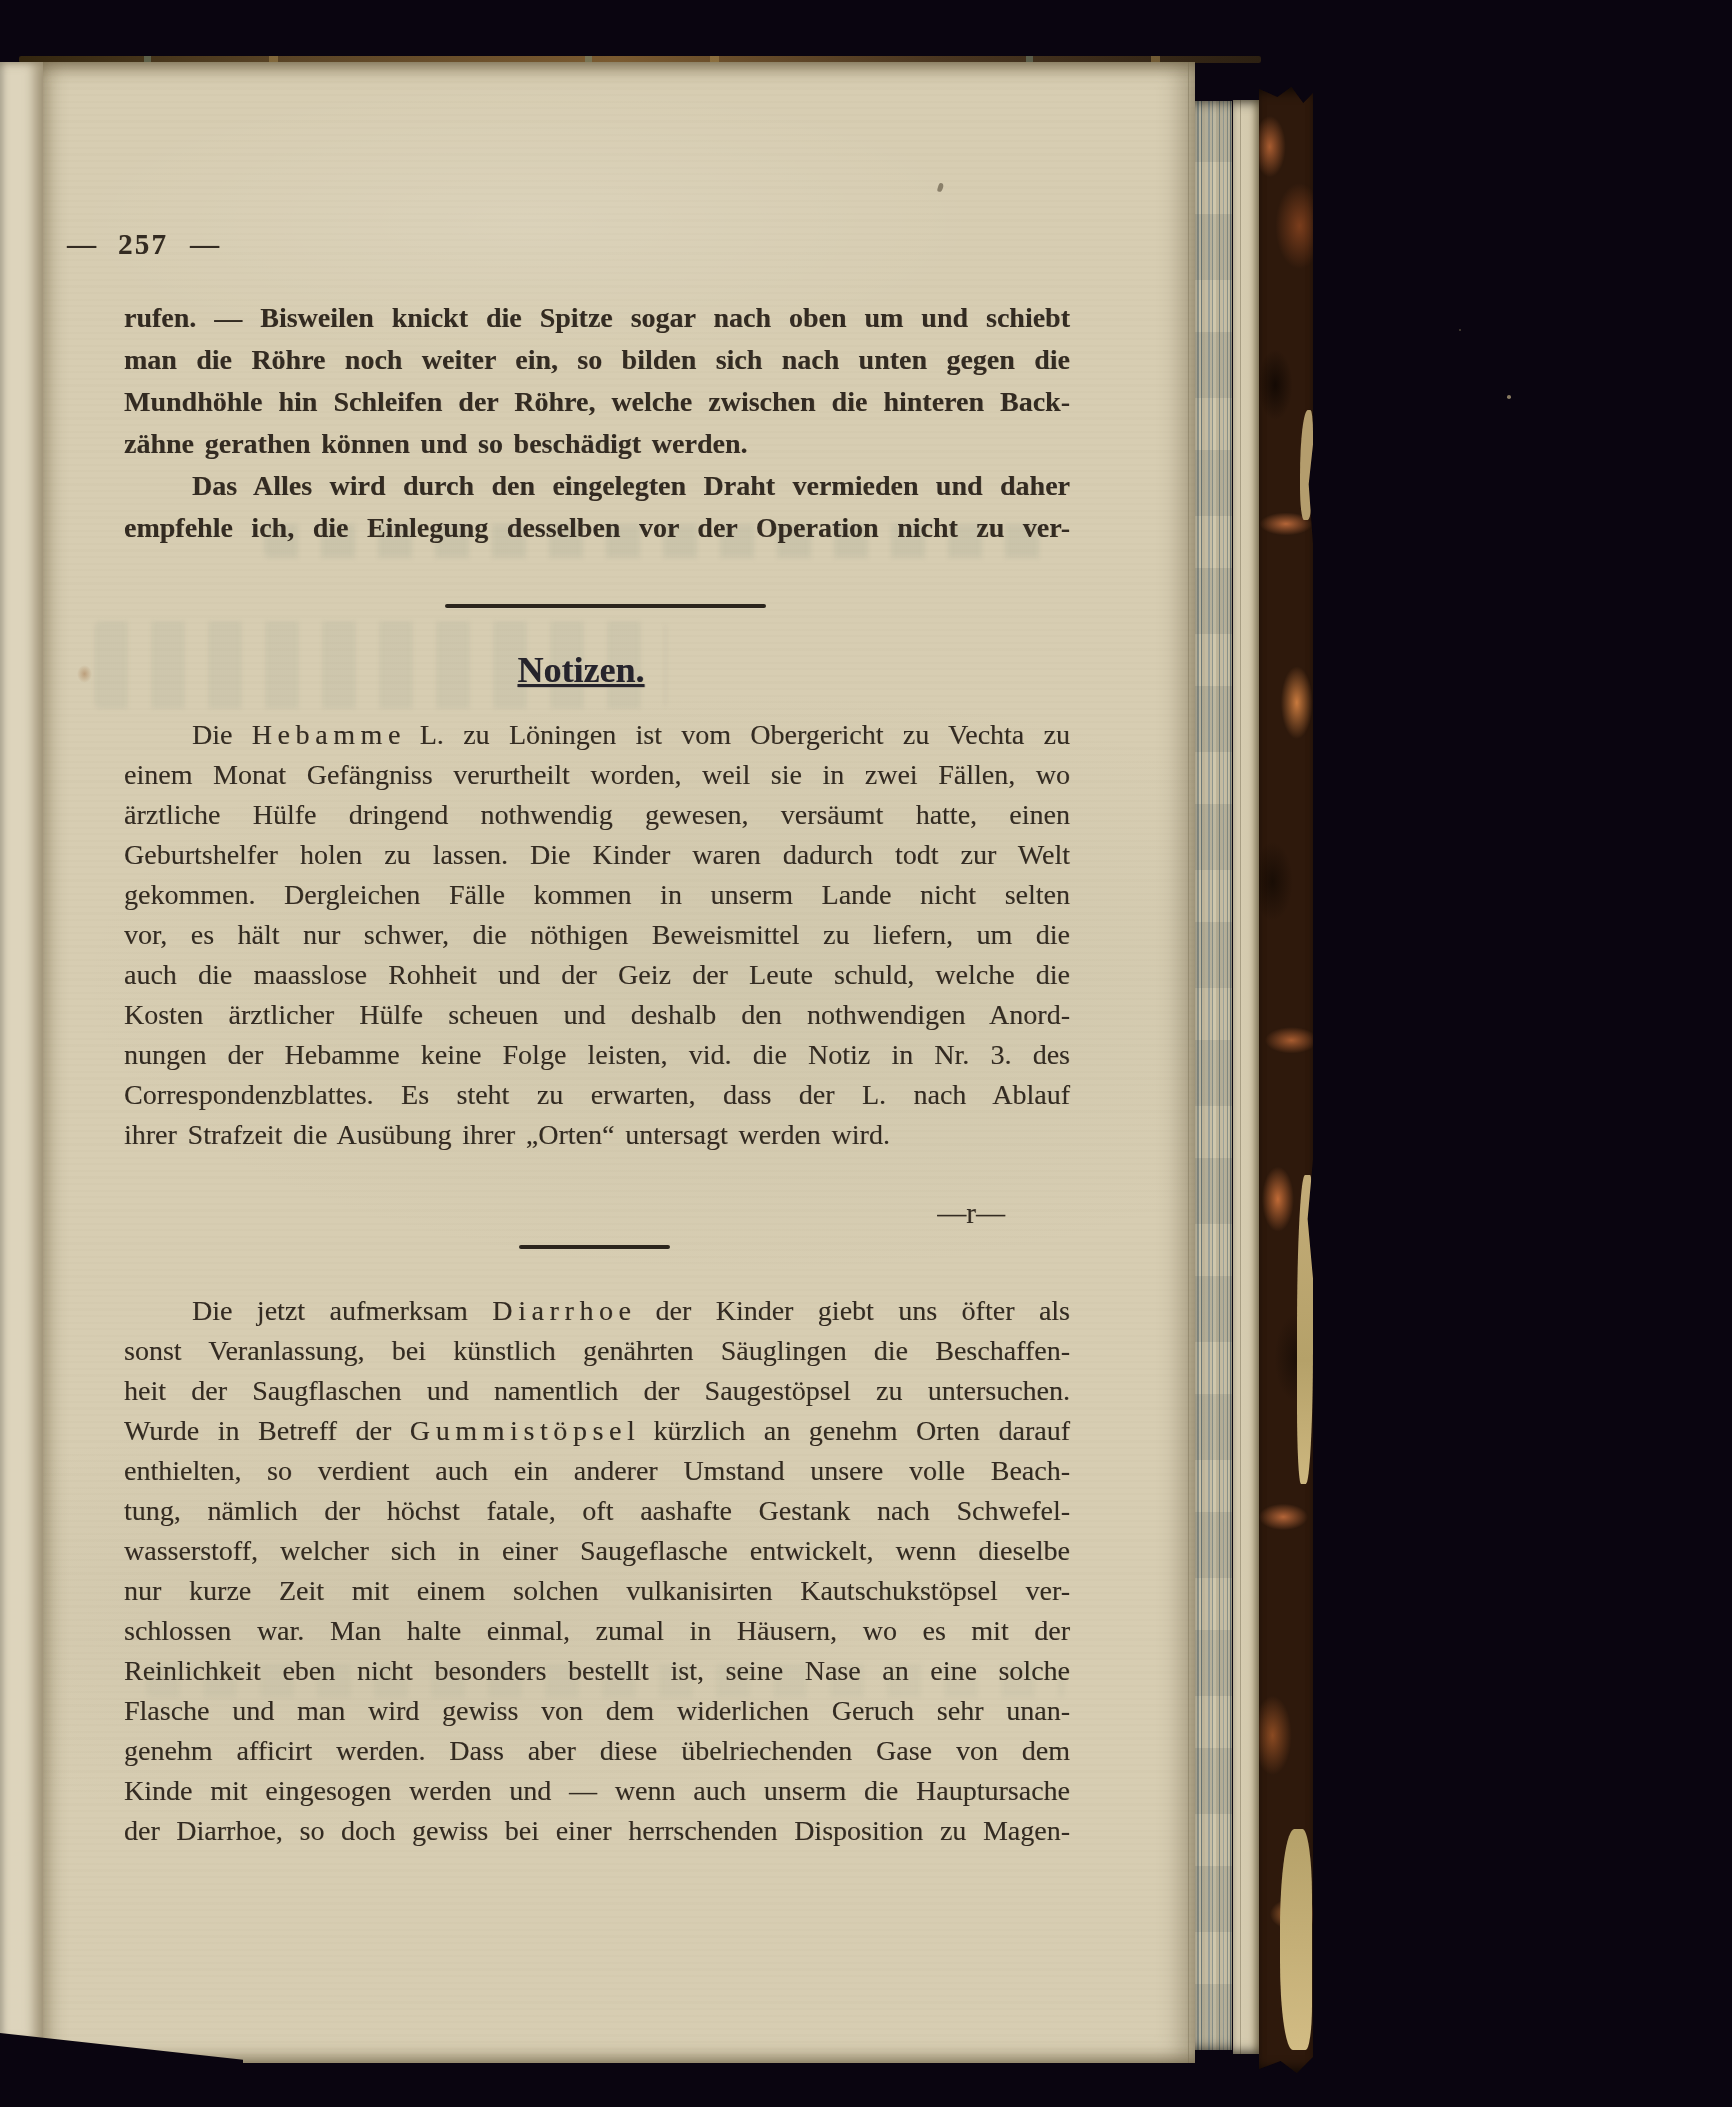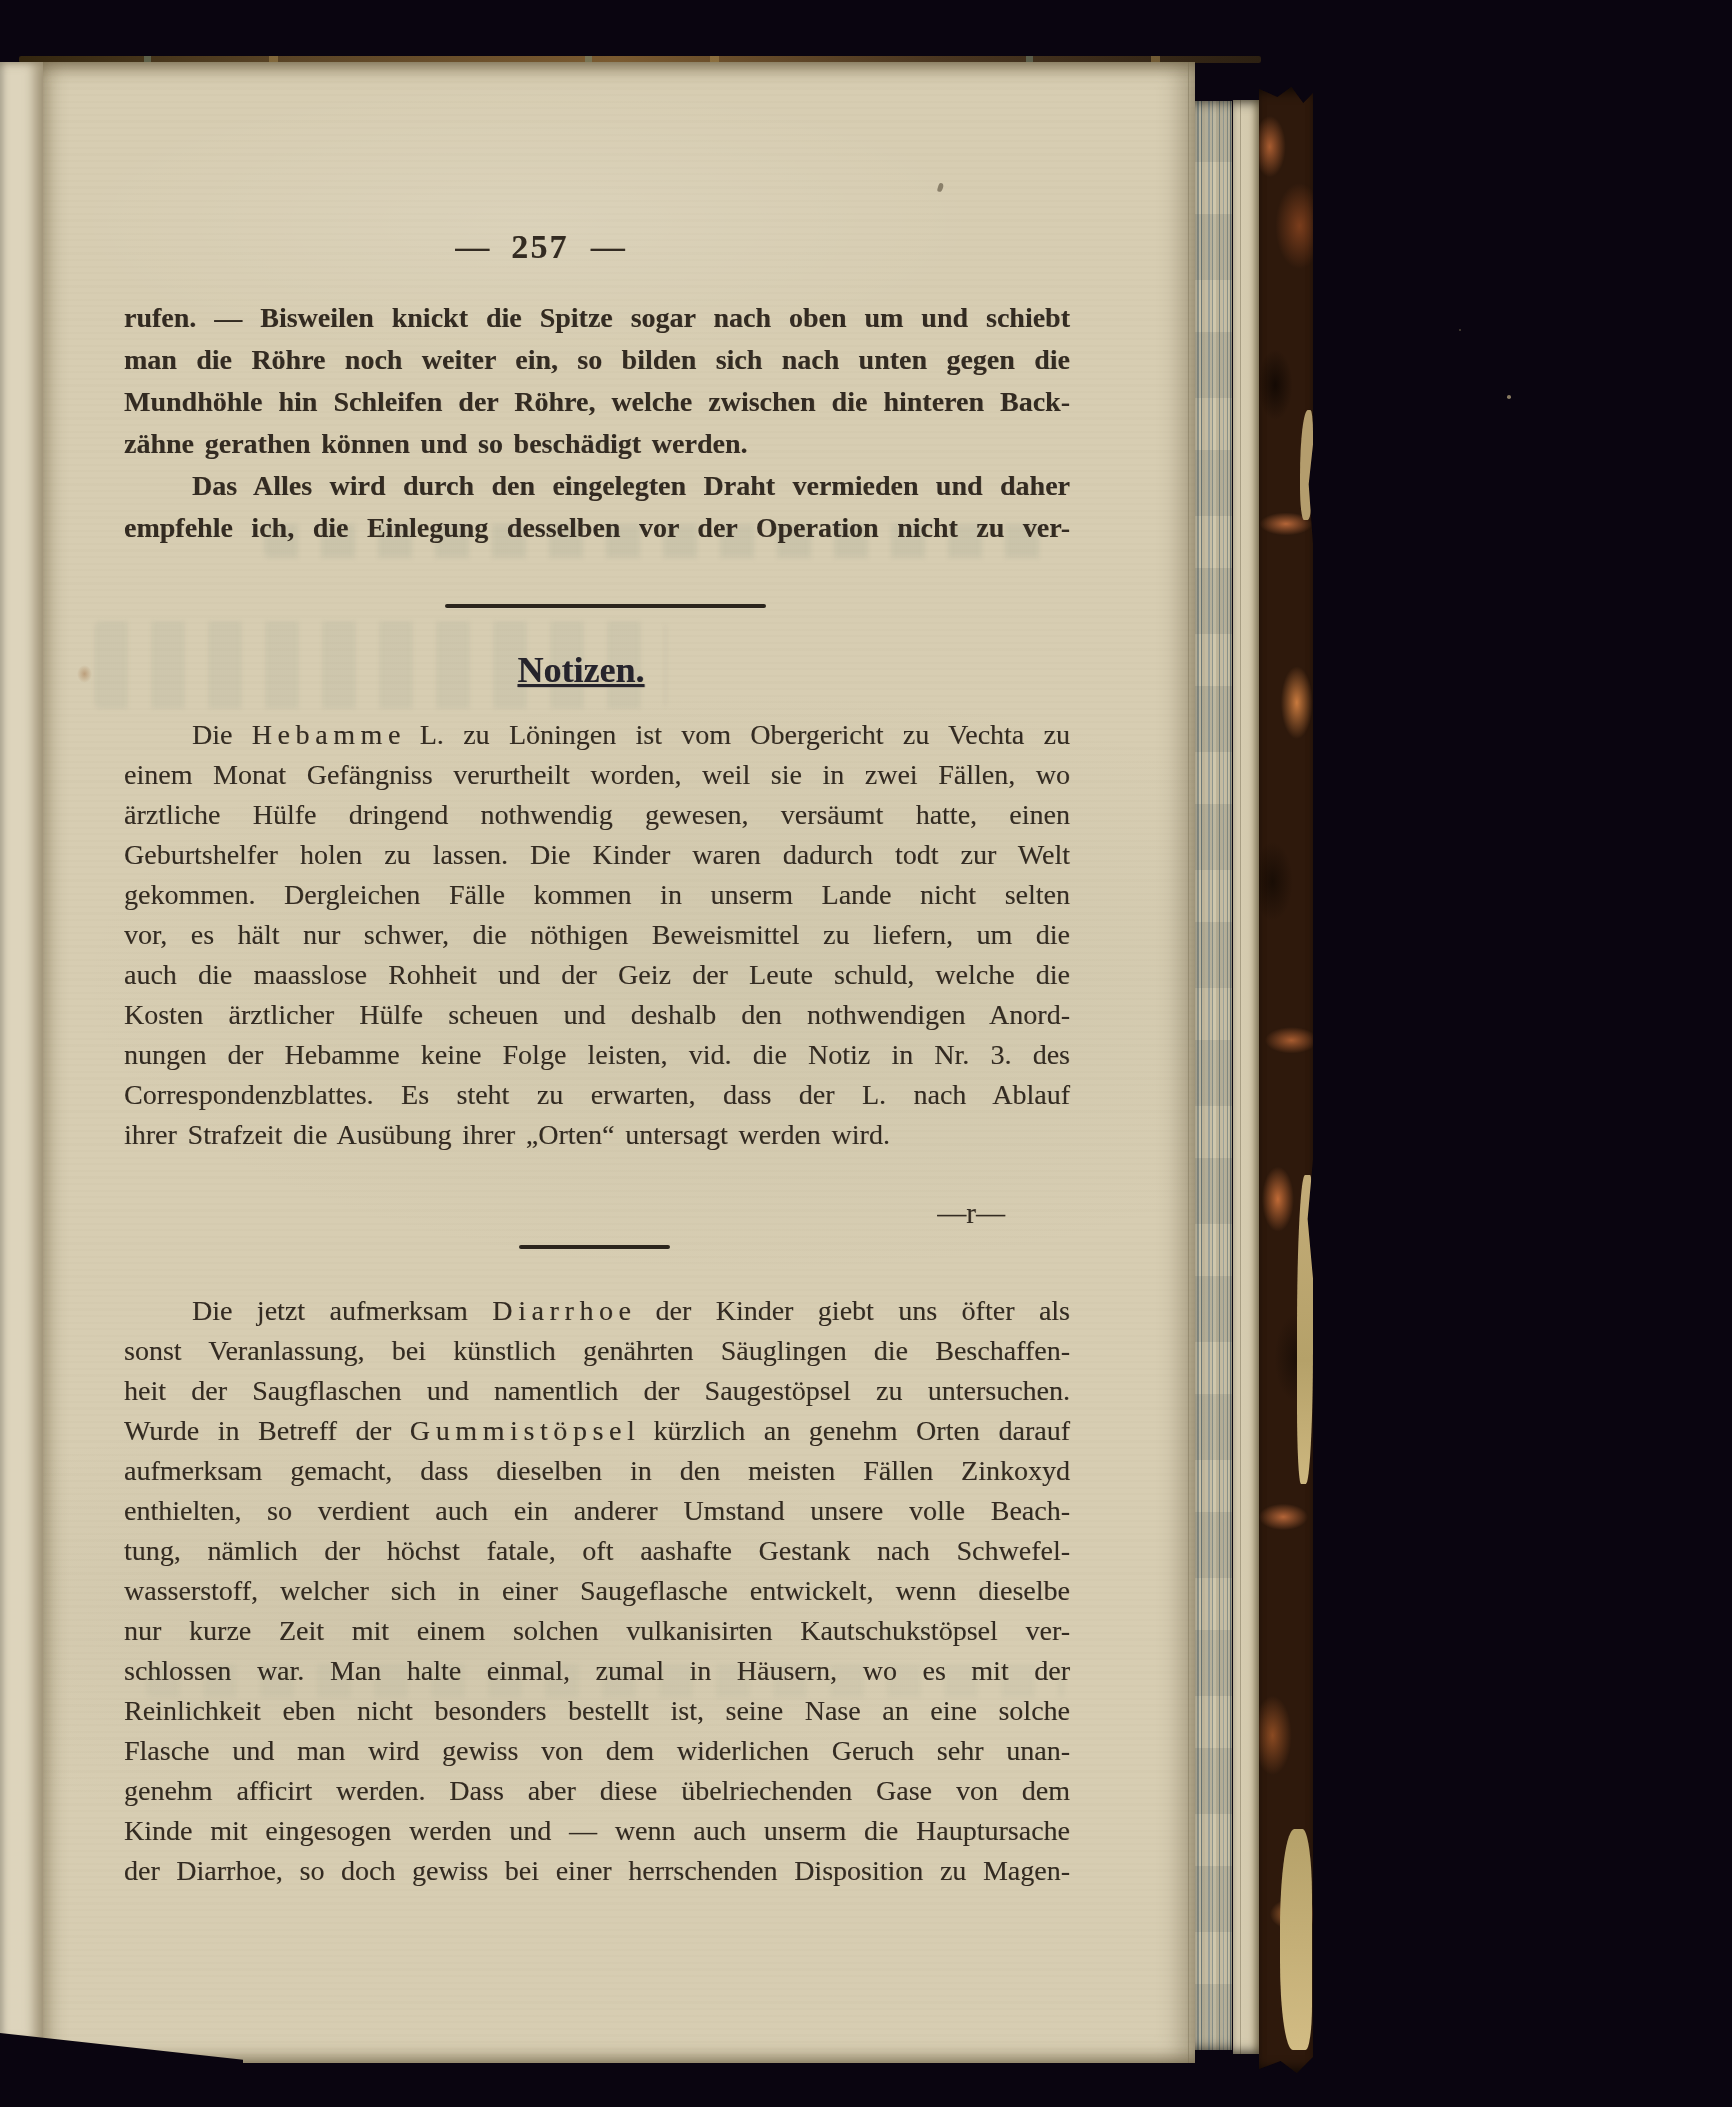--- a/index.html
+++ b/index.html
@@ -72,22 +72,22 @@
   }
   .crease-right{
     position:absolute;right:2.9px;top:0;width:10.3px;height:100%;
     background:
       linear-gradient(90deg, transparent 0 1.5px, rgba(120,110,82,.5) 1.5px 2.2px, transparent 2.2px 5.9px, rgba(120,110,82,.45) 5.9px 6.6px, transparent 6.6px);
   }
 
   
   .pagenum{
     position:absolute;left:81px;top:166px;width:946px;
-    text-align:center;transform:translateX(-57px);
-    font-size:34px;font-weight:bold;color:var(--ink);
+    text-align:left;transform:translateX(-57px);
+    font-size:29px;font-weight:bold;color:var(--ink);
     text-shadow:0.4px 0.4px 0 rgba(60,45,30,.35);
   }
   .pagenum .num{margin:0 22px;letter-spacing:2.2px;}
 
   .block{
     position:absolute;left:81px;width:946px;color:var(--ink);
     font-size:28px;word-spacing:3.7px;
     text-shadow:0.4px 0.4px 0 rgba(60,45,30,.3);
   }
   .block .tline{text-align:justify;text-align-last:justify;}
@@ -226,21 +226,20 @@
 
     <div class="signature">—r—</div>
 
     <div class="rule rule2"></div>
 
     <div class="block notice2">
         <div class="tline ind">Die jetzt aufmerksam D i a r r h o e der Kinder giebt uns öfter als</div>
         <div class="tline">sonst Veranlassung, bei künstlich genährten Säuglingen die Beschaffen-</div>
         <div class="tline">heit der Saugflaschen und namentlich der Saugestöpsel zu untersuchen.</div>
         <div class="tline">Wurde in Betreff der G u m m i s t ö p s e l kürzlich an genehm Orten darauf</div>
-        <div class="tline">aufmerksam gemacht, dass dieselben in den meisten Fällen Zinkoxyd</div>
         <div class="tline">enthielten, so verdient auch ein anderer Umstand unsere volle Beach-</div>
         <div class="tline">tung, nämlich der höchst fatale, oft aashafte Gestank nach Schwefel-</div>
         <div class="tline">wasserstoff, welcher sich in einer Saugeflasche entwickelt, wenn dieselbe</div>
         <div class="tline">nur kurze Zeit mit einem solchen vulkanisirten Kautschukstöpsel ver-</div>
         <div class="tline">schlossen war.  Man halte einmal, zumal in Häusern, wo es mit der</div>
         <div class="tline">Reinlichkeit eben nicht besonders bestellt ist, seine Nase an eine solche</div>
         <div class="tline">Flasche und man wird gewiss von dem widerlichen Geruch sehr unan-</div>
         <div class="tline">genehm afficirt werden.  Dass aber diese übelriechenden Gase von dem</div>
         <div class="tline">Kinde mit eingesogen werden und — wenn auch unserm die Hauptursache</div>
         <div class="tline">der Diarrhoe, so doch gewiss bei einer herrschenden Disposition zu Magen-</div>

